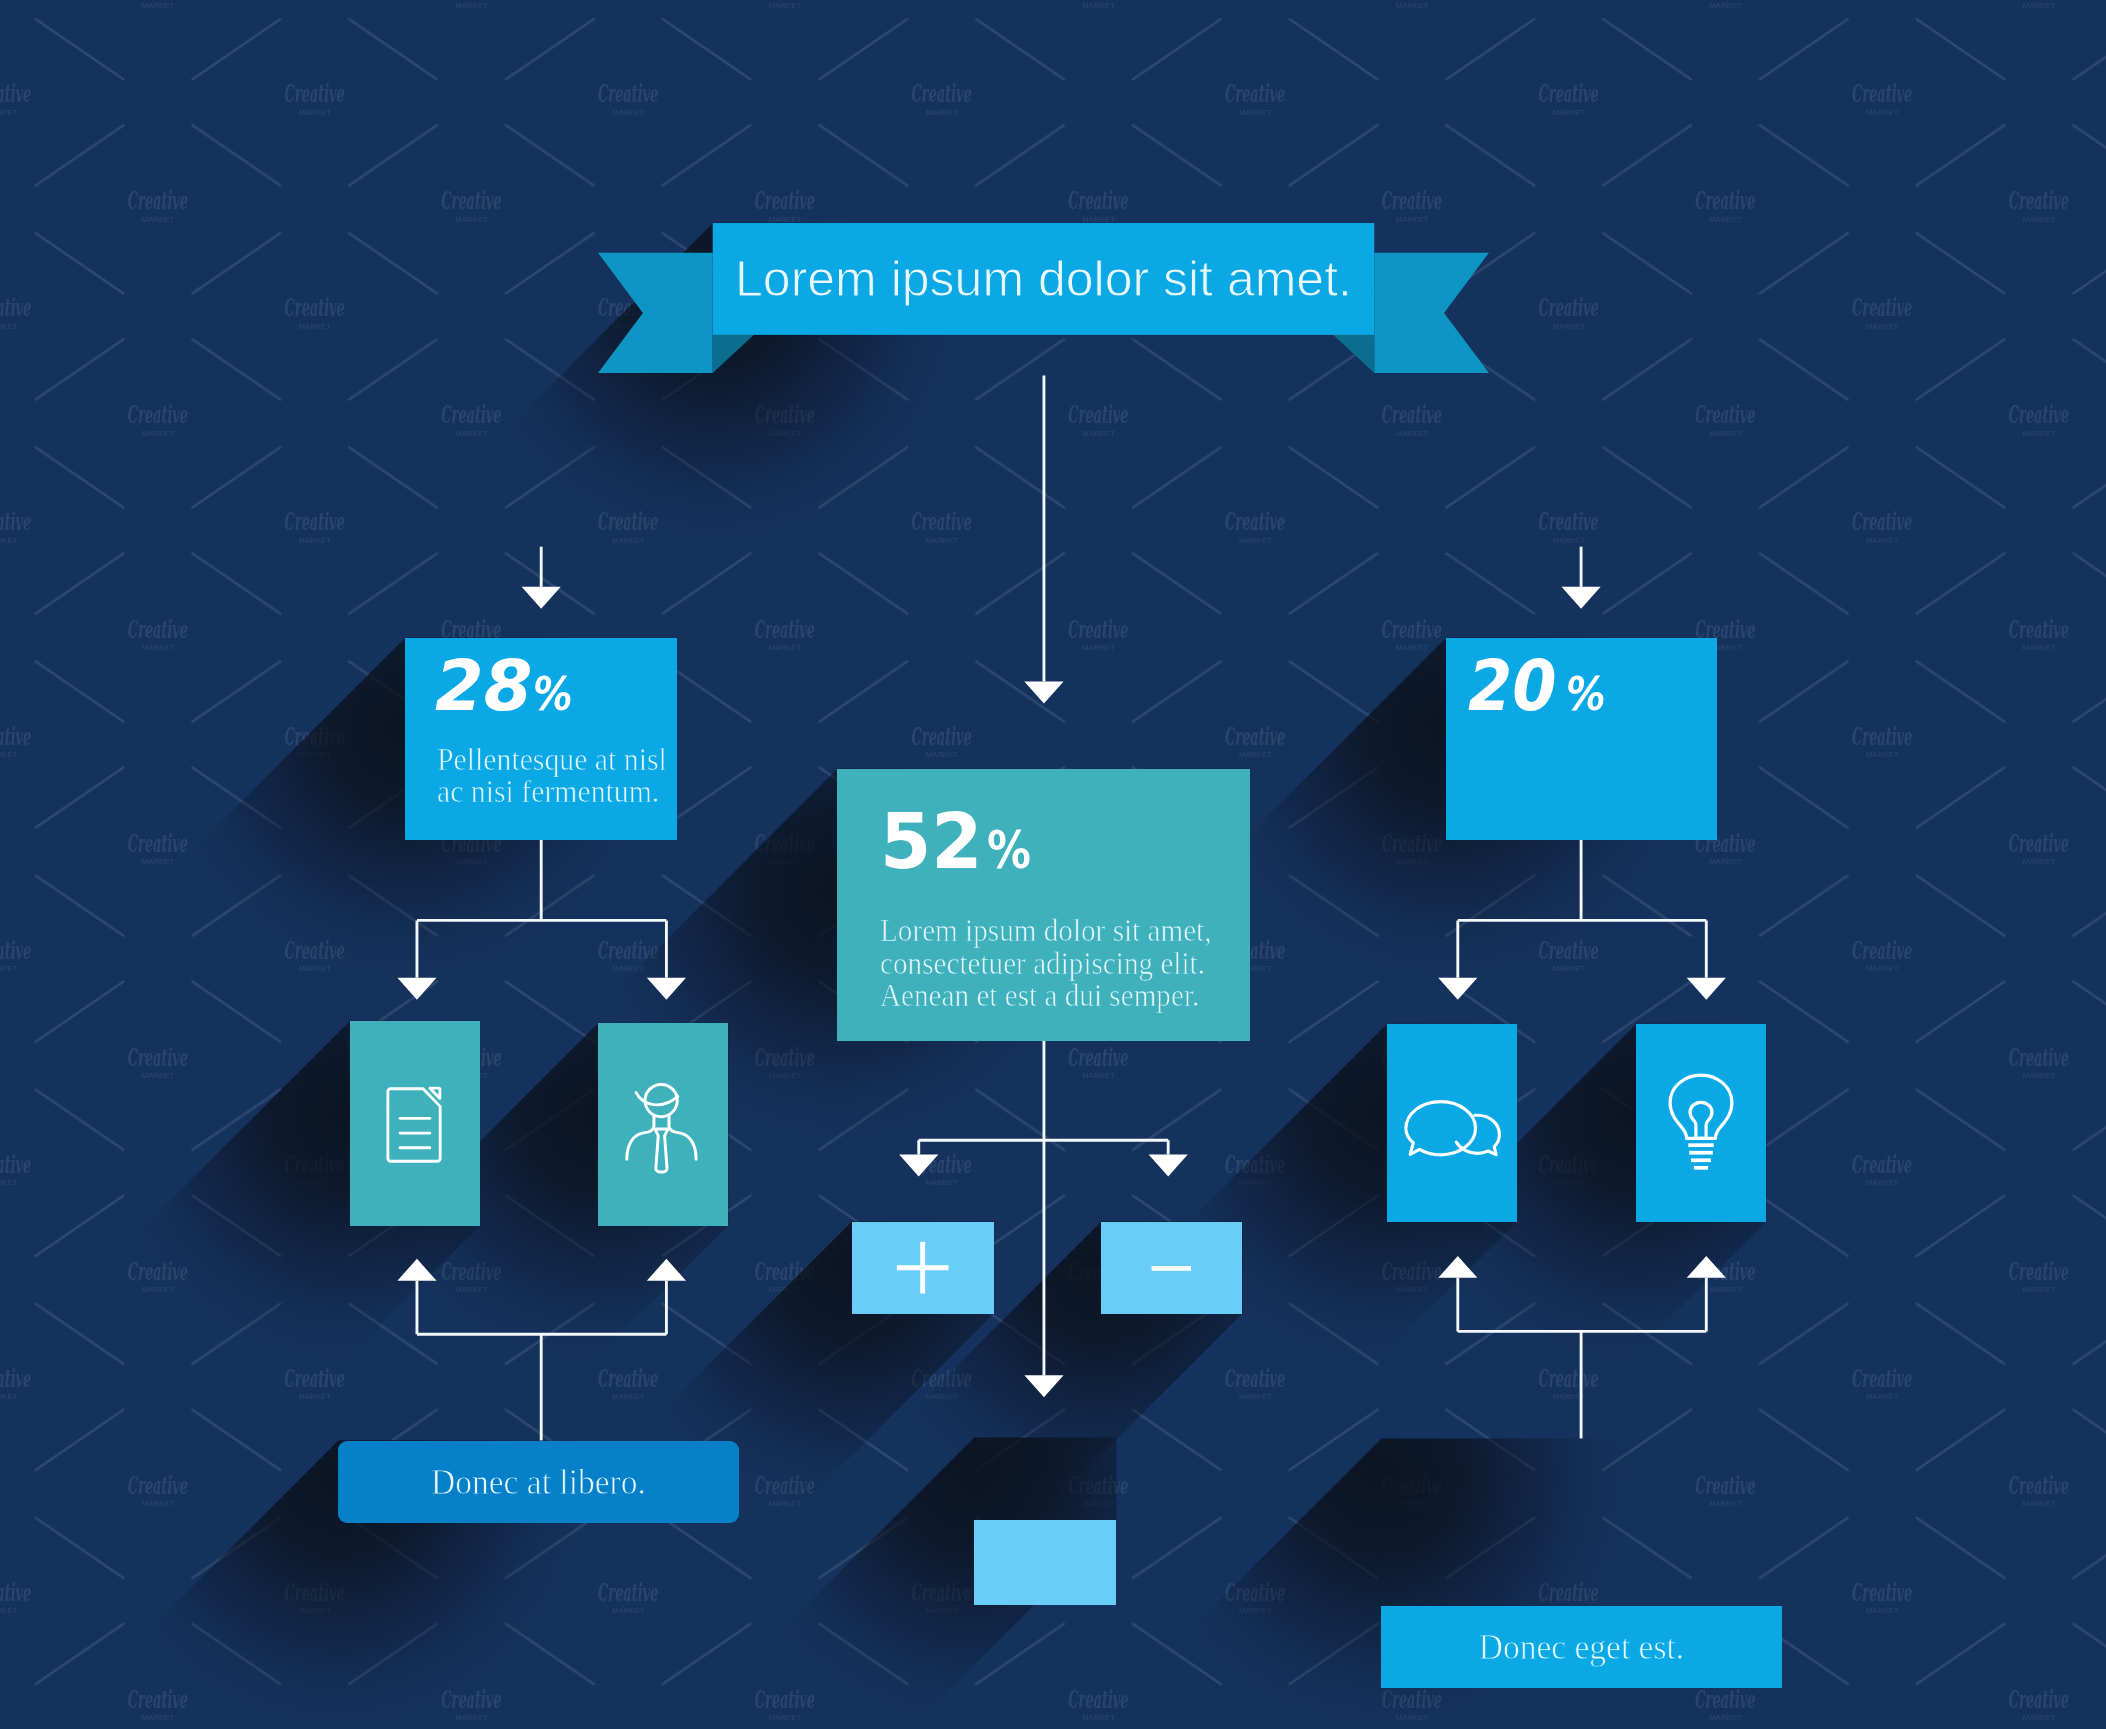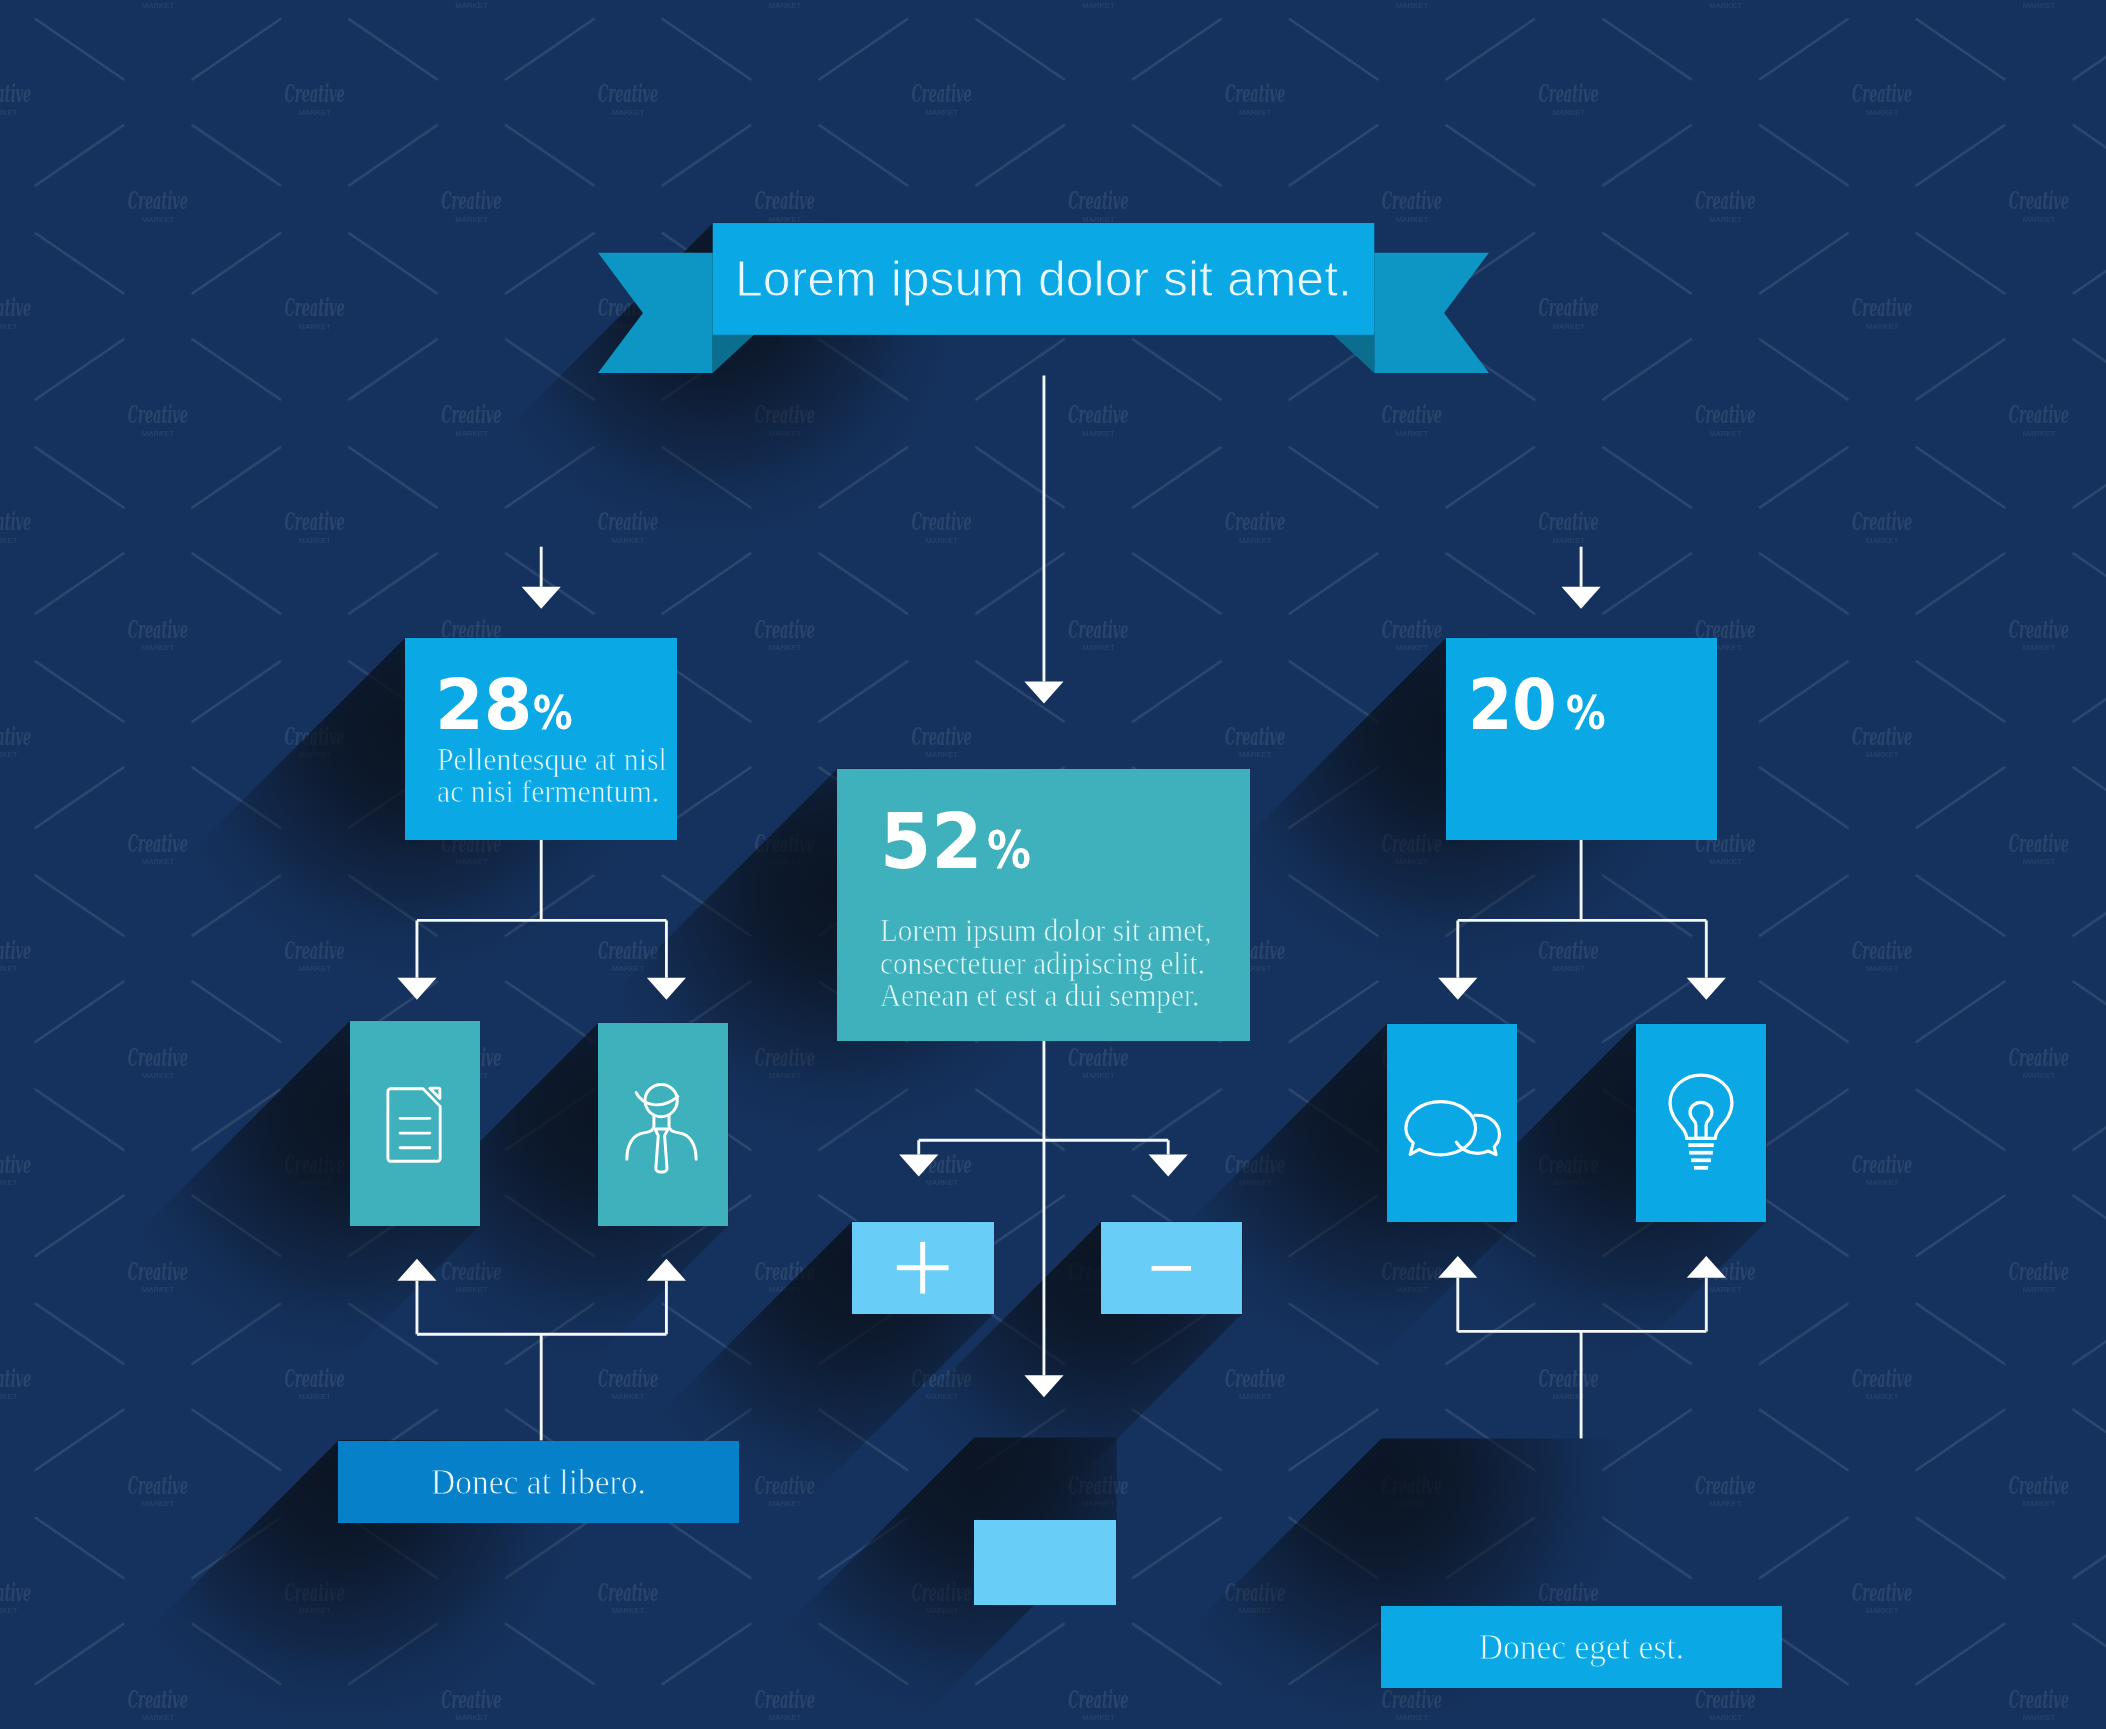--- a/index.html
+++ b/index.html
@@ -12,21 +12,21 @@
 .ribbon-title{position:absolute;left:115px;top:0;width:661px;height:112px;
   display:flex;align-items:center;justify-content:center;}
 .ribbon-title span{font-family:Liberation Sans, sans-serif;font-size:50px;color:#eaf8fd;
   -webkit-text-stroke:1px #0aa8e4;white-space:nowrap;
   display:inline-block;transform:scaleX(1.0);transform-origin:center center;}
 .card{box-sizing:border-box;}
 .pctrow{position:absolute;display:flex;align-items:baseline;color:#fff;line-height:0;}
 .pctnum{font-family:"DejaVu Sans",sans-serif;font-weight:bold;line-height:1;letter-spacing:0px;}
 .pctsym{font-family:"DejaVu Sans",sans-serif;font-weight:bold;line-height:1;
   display:inline-block;transform:scaleX(0.86);transform-origin:left bottom;margin-left:1px;}
-#card-left .pctrow,#card-right .pctrow{left:30px;top:32px;}
+#card-left .pctrow,#card-right .pctrow{left:30px;top:13px;font-style:italic;}
 #card-right .pctnum{display:inline-block;transform:scaleX(0.91);transform-origin:left bottom;}
 #card-right .pctrow{left:22px;}
 #card-left .pctnum,#card-right .pctnum{font-size:70px;}
 #card-left .pctsym,#card-right .pctsym{font-size:46px;}
 #card-center .pctrow{left:43px;top:35px;}
 #card-center .pctnum{font-size:76px;display:inline-block;transform:scaleX(0.97);transform-origin:left bottom;}
 #card-center .pctsym{font-size:51px;}
 .desc{position:absolute;font-family:"Liberation Serif",serif;color:#e7f8fd;white-space:nowrap;}
 .desc div{display:block;}
 .desc div span{display:inline-block;transform:scaleX(0.93);transform-origin:left center;}
@@ -1196,21 +1196,21 @@
       </g>
       <g stroke="#ffffff" stroke-width="4" stroke-linecap="butt">
         <path d="M22.5 76.5 h27"></path>
         <path d="M23.5 84.5 h25"></path>
         <path d="M25.5 92.5 h21"></path>
         <path d="M28.5 100.5 h15"></path>
       </g>
     </svg>
   </div>
 
-  <div class="node bar" data-name="footer-bar-left" style="left:338px;top:1441px;width:401px;height:82px;background:#0680c8;">
+  <div class="node bar" data-name="footer-bar-left" style="left:338px;top:1441px;width:401px;height:82px;background:#0680c8;border-radius:9px;">
     <span class="bartxt" data-name="footer-bar-left-label">Donec at libero.</span>
   </div>
   <div class="node bar" data-name="footer-bar-center" style="left:974px;top:1438px;width:142px;height:85px;background:#68cdf7;">
     <span class="bartxt" data-name="footer-bar-center-label"></span>
   </div>
   <div class="node bar" data-name="footer-bar-right" style="left:1381px;top:1439px;width:401px;height:82px;background:#0aa9e6;text-align:center;">
     <span class="bartxt" data-name="footer-bar-right-label">Donec eget est.</span>
   </div>
 </div>
 

